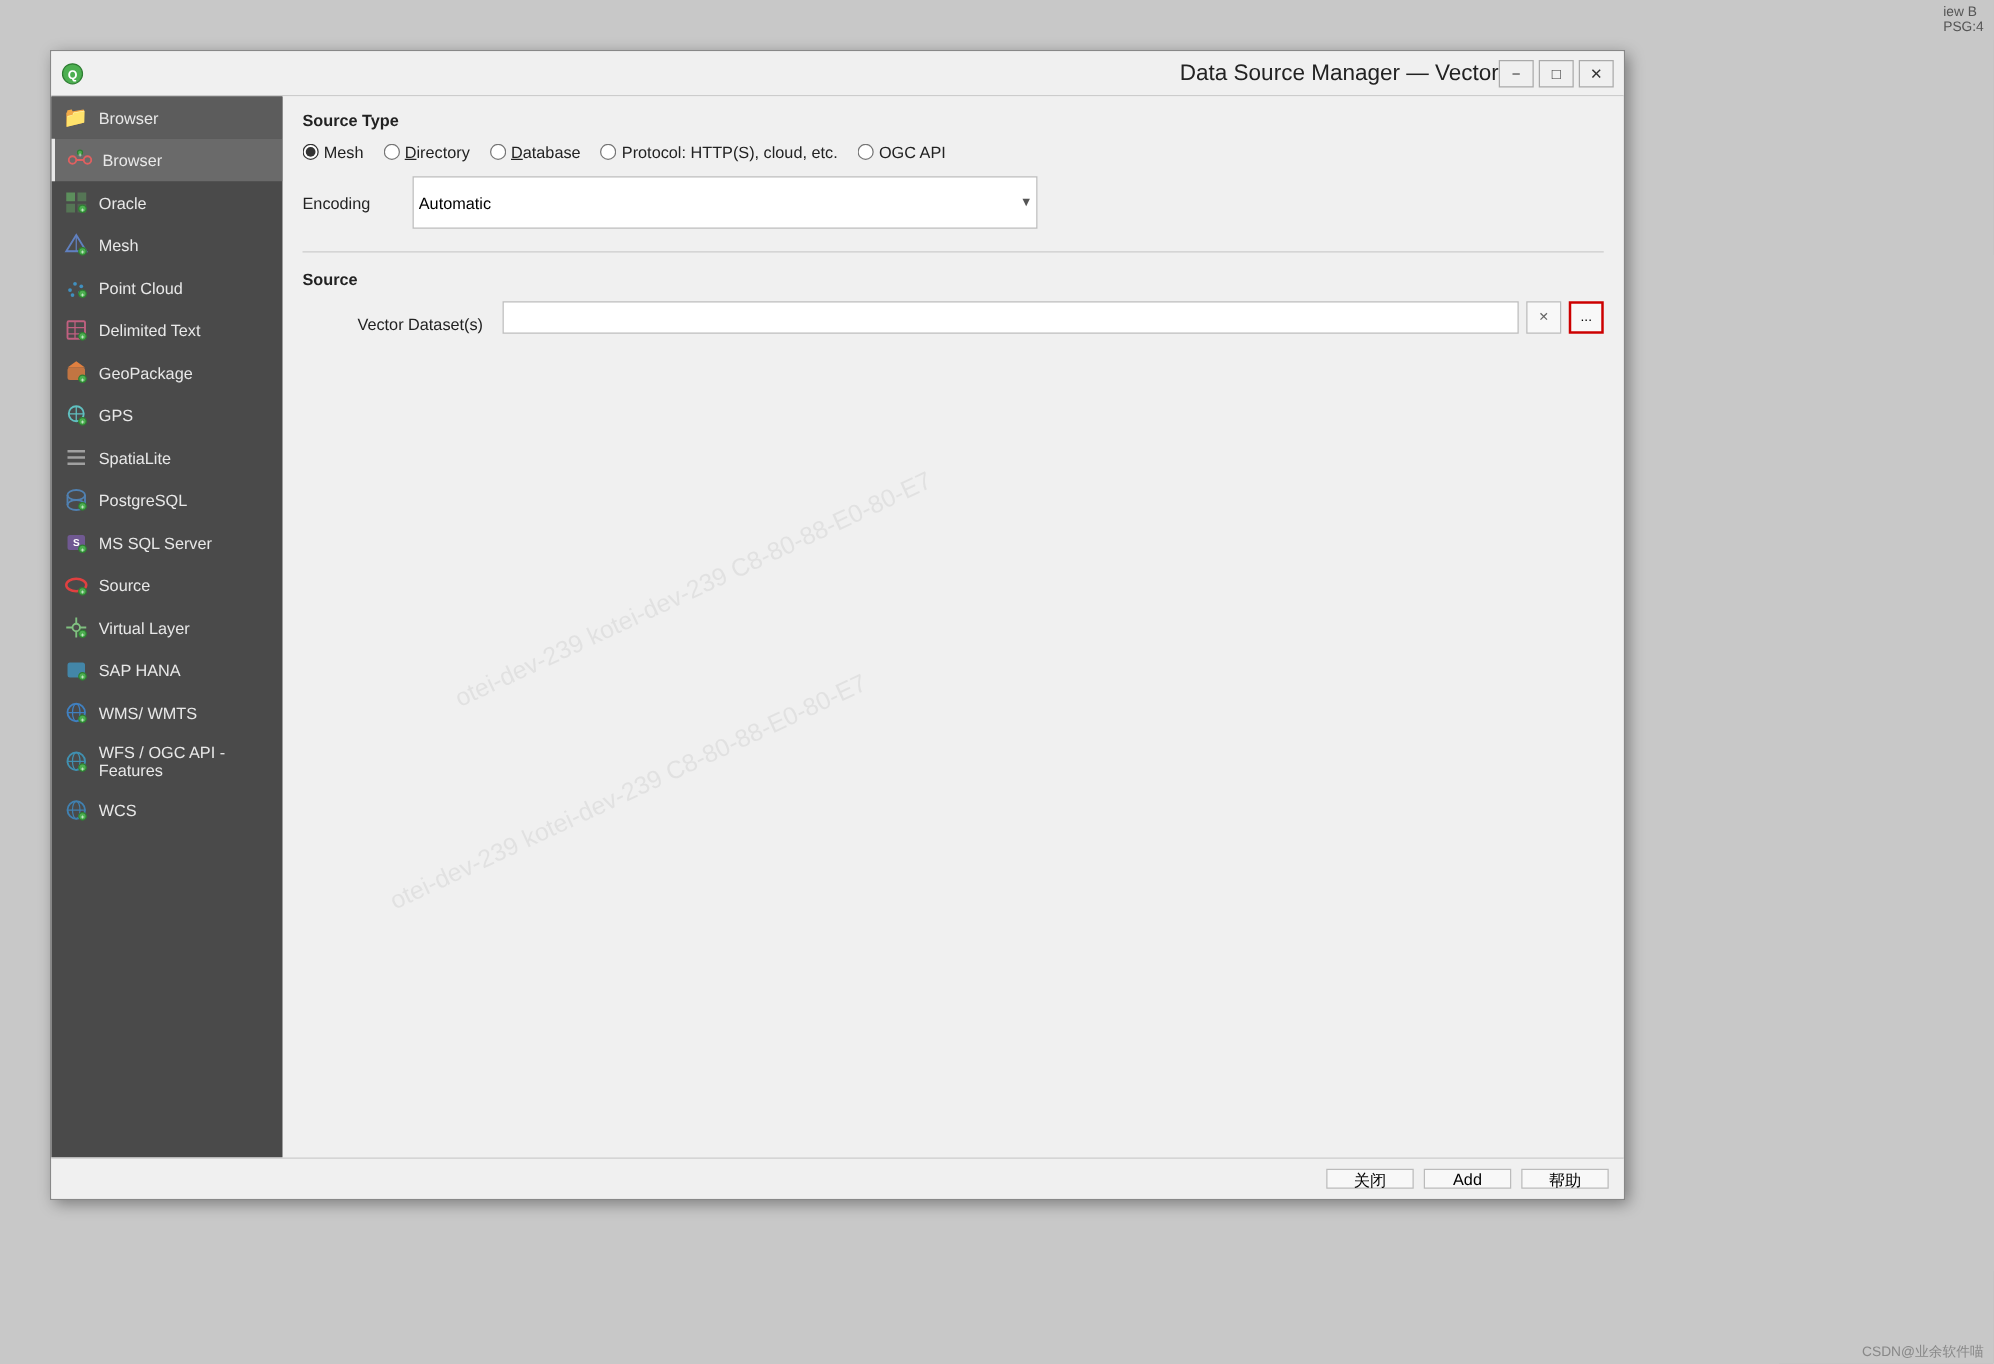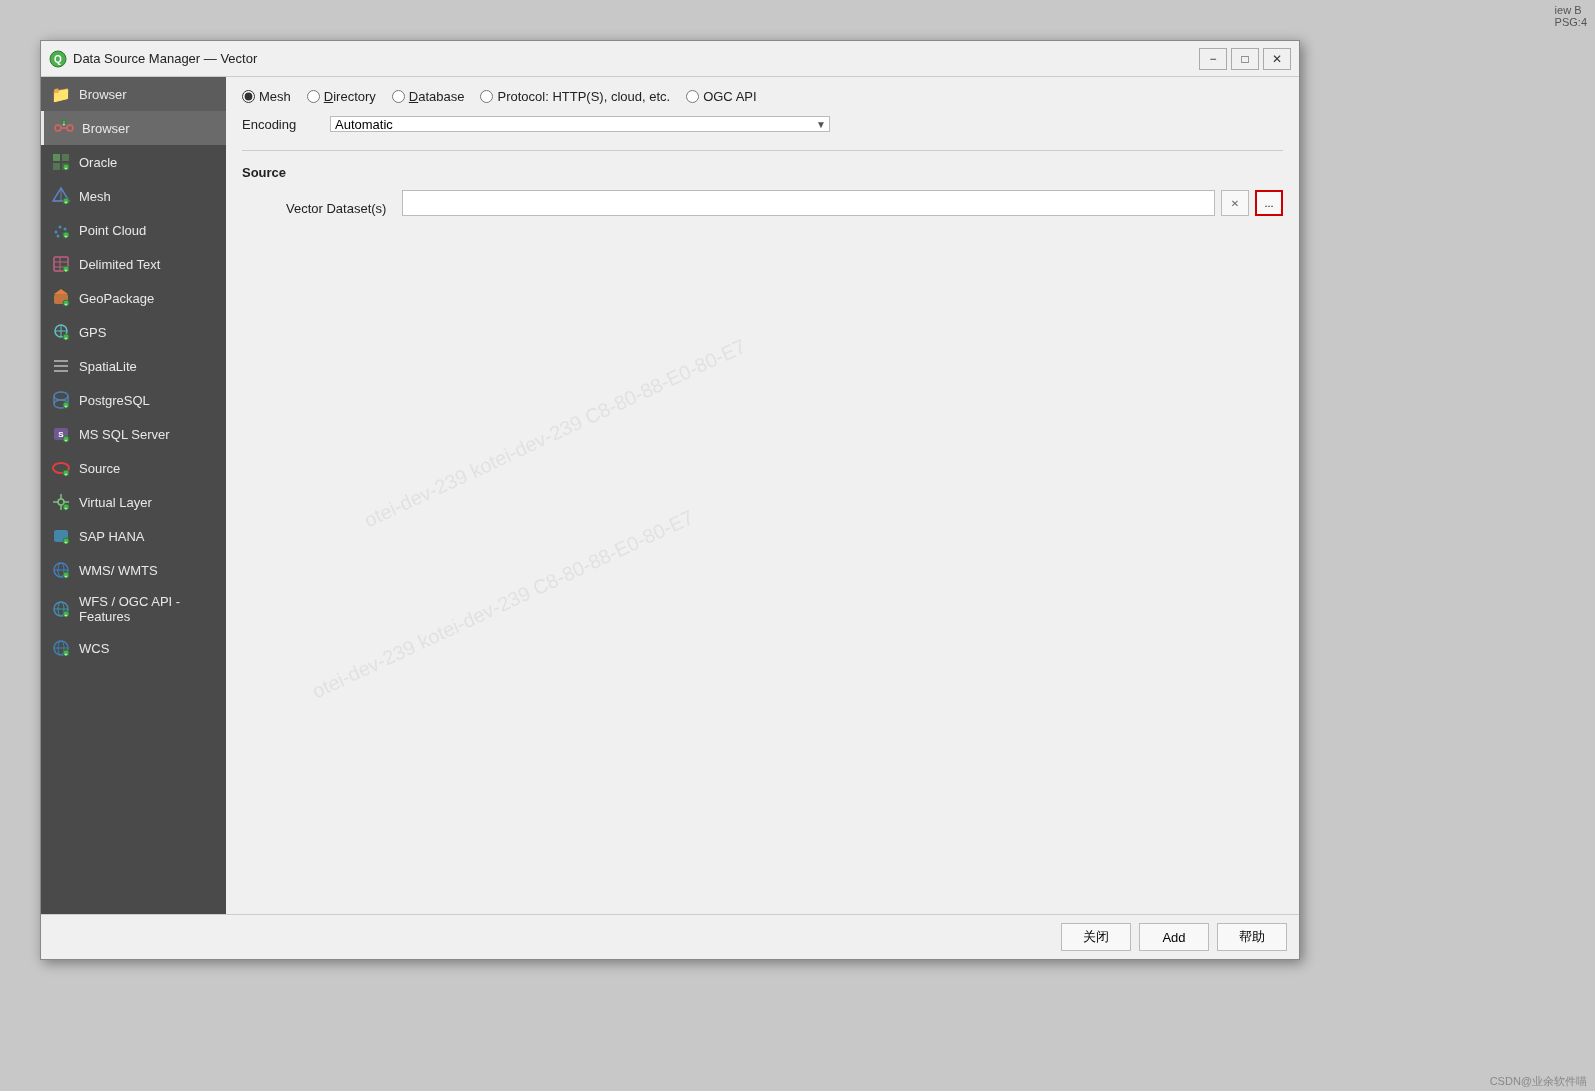--- a/index.html
+++ b/index.html
@@ -46,22 +46,23 @@
       user-select: none;
     }
     .title-bar-icon {
       width: 18px;
       height: 18px;
       margin-right: 6px;
       flex-shrink: 0;
     }
     .title-bar-text {
       flex: 1;
-      font-size: 13px;
+      font-size: 18px;
       color: #222;
+      text-align: right;
     }
     .title-bar-controls {
       display: flex;
       gap: 4px;
     }
     .title-btn {
       width: 28px;
       height: 22px;
       border: 1px solid #aaa;
       background: #f0f0f0;
@@ -168,21 +169,21 @@
     }
     .select-wrapper {
       flex: 1;
       max-width: 500px;
       position: relative;
       display: flex;
       align-items: center;
     }
     .select-wrapper select {
       width: 100%;
-      height: 16px;
+      height: 42px;
       border: 1px solid #bbb;
       background: white;
       font-size: 13px;
       padding: 0 8px 0 4px;
       cursor: pointer;
       appearance: none;
       -webkit-appearance: none;
     }
     .select-arrow {
       position: absolute;
@@ -244,21 +245,21 @@
       border-top: 1px solid #ccc;
       padding: 8px 12px;
       display: flex;
       justify-content: flex-end;
       gap: 8px;
       background: #f0f0f0;
       flex-shrink: 0;
     }
     .bottom-btn {
       min-width: 70px;
-      height: 28px;
+      height: 16px;
       border: 1px solid #bbb;
       background: #f8f8f8;
       cursor: pointer;
       font-size: 13px;
       padding: 0 14px;
     }
 
     
     .top-right-hint {
       position: absolute;
@@ -519,20 +520,21 @@
             <text x="15" y="17.5" text-anchor="middle" font-size="5" fill="white">+</text>
           </svg>
         </div>
         <span class="sidebar-label">WCS</span>
       </div>
 
     </div>
 
     <div class="right-panel">
 
+      <div class="section-title">Source Type</div>
 
       <div class="radio-group">
         <label class="radio-option">
           <input type="radio" name="source-type" checked="" style="">
           <span class="radio-label">Mesh</span>
         </label>
         <label class="radio-option">
           <input type="radio" name="source-type" style="">
           <span class="radio-label"><u>D</u>irectory</span>
         </label>

